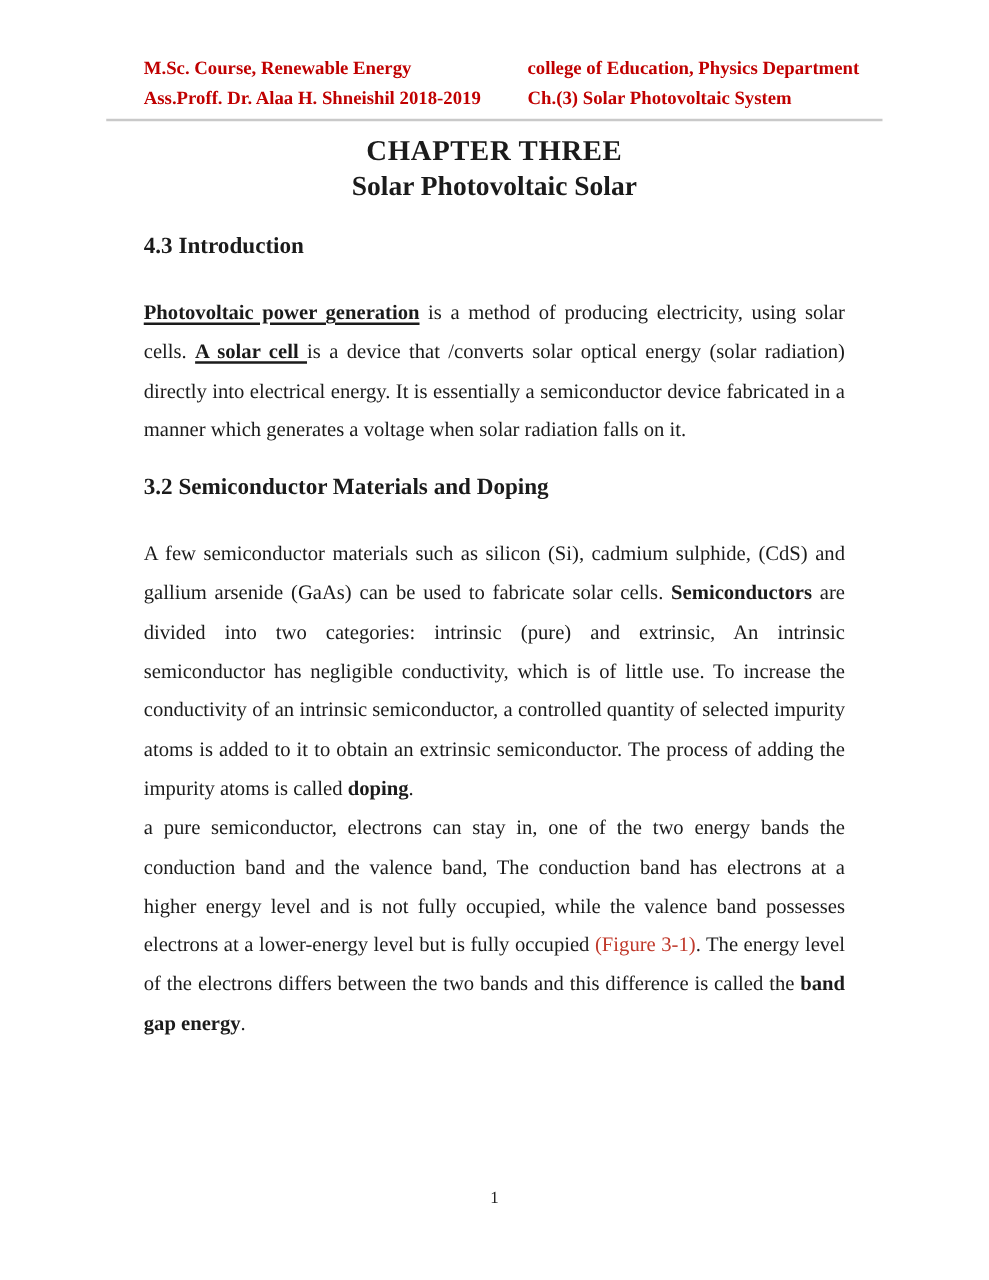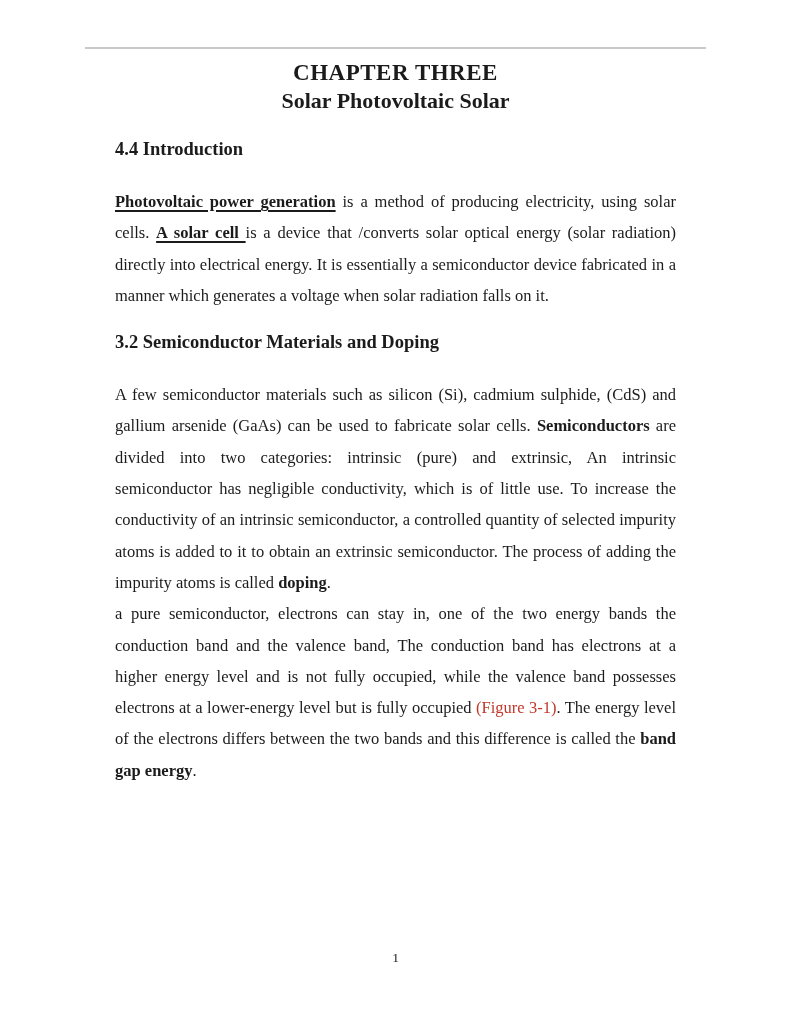--- a/index.html
+++ b/index.html
@@ -85,27 +85,37 @@
     text-align: center;
     font-size: 13.5px;
     color: #222222;
   }
 </style>
 </head>
 <body>
 
 <div class="page">
 
+  <div class="header">
+    <div class="header-col left">
+      <div>M.Sc. Course, Renewable Energy</div>
+      <div>Ass.Proff. Dr. Alaa H. Shneishil 2018-2019</div>
+    </div>
+    <div class="header-col right">
+      <div>college of Education, Physics Department</div>
+      <div>Ch.(3) Solar Photovoltaic System</div>
+    </div>
+  </div>
 
   <hr class="header-rule">
 
   <h1 class="title-line1">CHAPTER THREE</h1>
   <h2 class="title-line2">Solar Photovoltaic Solar</h2>
 
-  <h3 class="section-heading">4.4 Introduction</h3>
+  <h3 class="section-heading">4.3 Introduction</h3>
   <p class="body-para"><span class="bold-underline">Photovoltaic power generation</span><span> is a method of producing electricity, using solar cells. </span><span class="bold-underline">A solar cell </span><span> is a device that /converts solar optical energy (solar radiation) directly into electrical energy. It is essentially a semiconductor device fabricated in a manner which generates a voltage when solar radiation falls on it.</span></p>
 
   <h3 class="section-heading h32">3.2 Semiconductor Materials and Doping</h3>
   <p class="body-para"><span>A few semiconductor materials such as silicon (Si), cadmium sulphide, (CdS) and gallium arsenide (GaAs) can be used to fabricate solar cells. </span><span class="bold">Semiconductors</span><span> are divided into two categories: intrinsic (pure) and extrinsic, An intrinsic semiconductor has negligible conductivity, which is of little use. To increase the conductivity of an intrinsic semiconductor, a controlled quantity of selected impurity atoms is added to it to obtain an extrinsic semiconductor. The process of adding the impurity atoms is called </span><span class="bold">doping</span><span>.</span></p>
   <p class="body-para p3"><span>a pure semiconductor, electrons can stay in, one of the two energy bands the conduction band and the valence band, The conduction band has electrons at a higher energy level and is not fully occupied, while the valence band possesses electrons at a lower-energy level but is fully occupied </span><span class="red">(Figure 3-1)</span><span>. The energy level of the electrons differs between the two bands and this difference is called the </span><span class="bold">band gap energy</span><span>.</span></p>
 
   <div class="page-number">1</div>
 
 </div>
 

